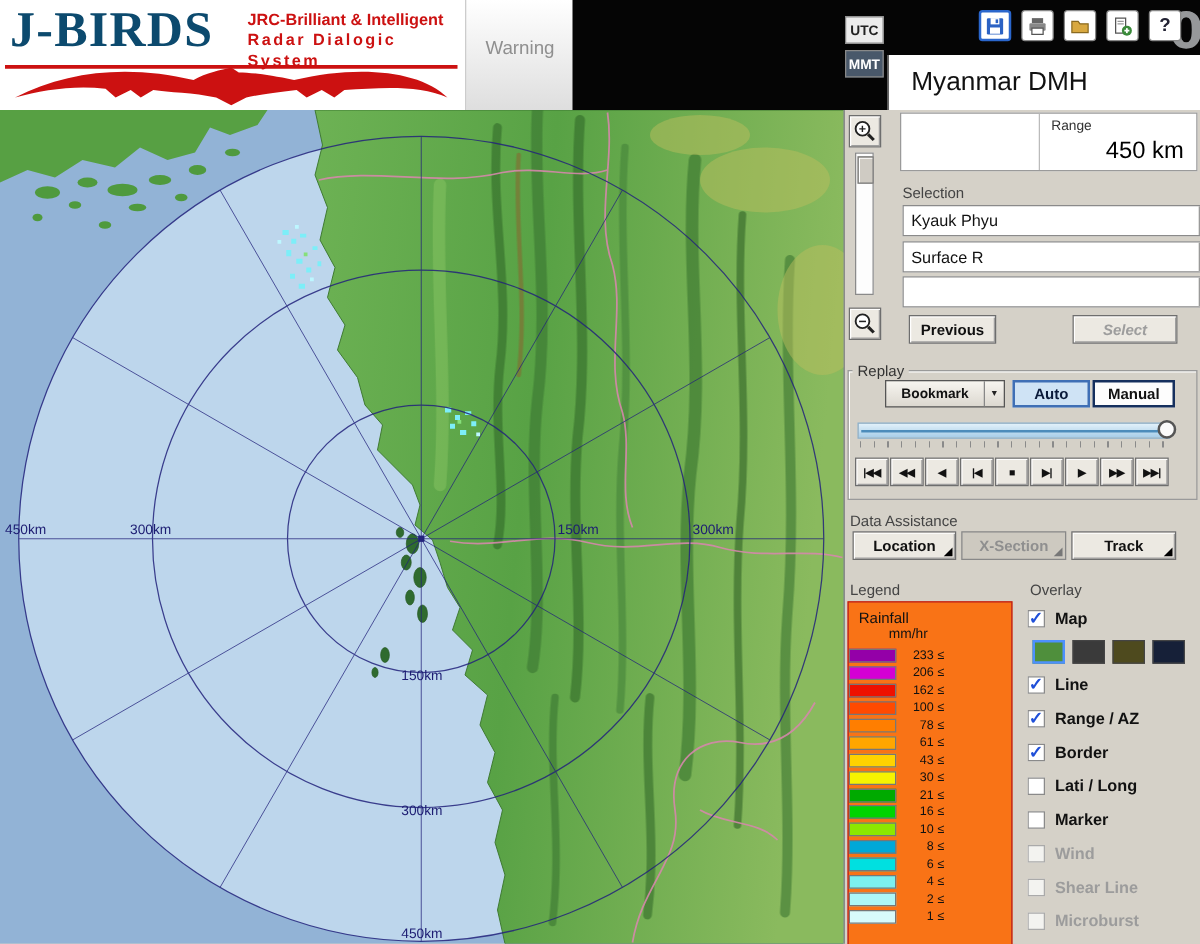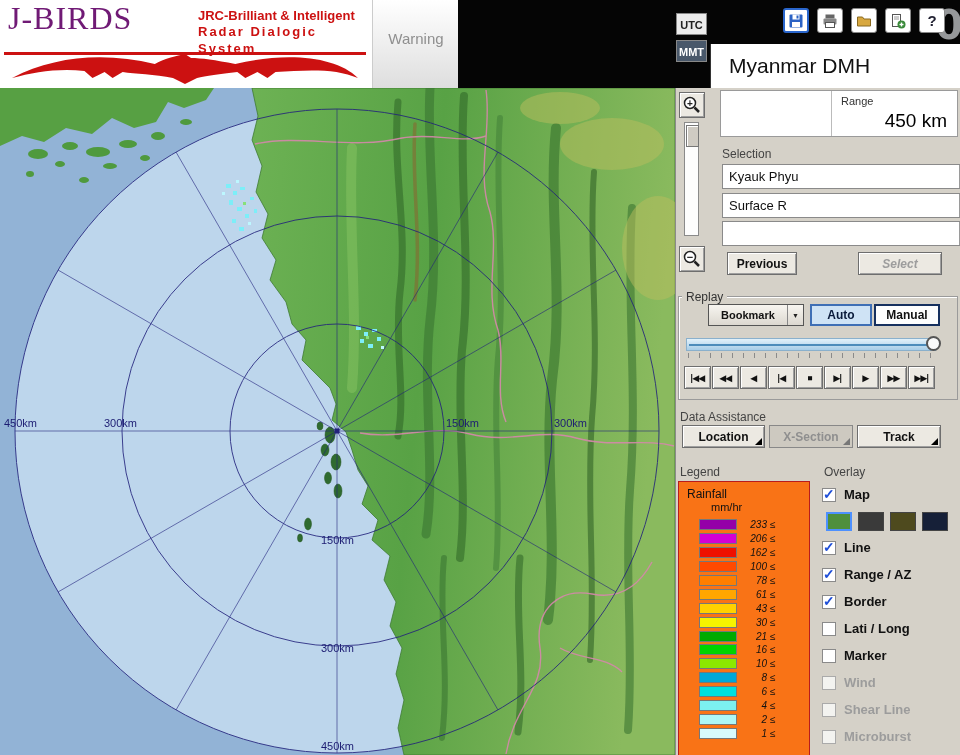--- a/index.html
+++ b/index.html
@@ -3,22 +3,22 @@
 <meta charset="utf-8">
 <style>
   html,body{margin:0;padding:0;}
   body{width:960px;height:755px;overflow:hidden;background:#d5d1c8;
        font-family:"Liberation Sans",sans-serif;position:relative;}
   #app{position:absolute;left:0;top:0;width:960px;height:755px;}
 
   
   .header-bg{position:absolute;left:0;top:0;width:960px;height:88px;background:#f2f2f2;border-bottom:1px solid #aaa;}
   .logo-panel{position:absolute;left:0;top:0;width:372px;height:88px;background:#fff;}
-  .logo-title{position:absolute;left:8px;top:0px;color:#701a75;font-family:"Liberation Serif",serif;
-              font-weight:normal;font-size:32px;letter-spacing:1px;}
+  .logo-title{position:absolute;left:8px;top:0px;color:#0c4a6e;font-family:"Liberation Serif",serif;
+              font-weight:bold;font-size:40px;letter-spacing:1px;}
   .logo-tag{position:absolute;left:198px;top:8px;color:#cc1111;font-weight:bold;font-size:13px;line-height:1.25;}
   .logo-tag .t2{letter-spacing:2px;}
   .logo-rule{position:absolute;left:4px;top:52px;width:362px;height:3px;background:#cc1111;}
   .eagle{position:absolute;left:4px;top:46px;width:362px;height:40px;}
 
   .warning-panel{position:absolute;left:372px;top:0;width:86px;height:88px;
                  background:linear-gradient(#ffffff,#dedede);border-left:1px solid #ccc;border-right:1px solid #bbb;}
   .warning-text{position:absolute;left:0;top:30px;width:100%;text-align:center;color:#8f8f8f;font-size:15px;}
 
   .clock-strip{position:absolute;left:458px;top:0;width:502px;height:88px;background:#050505;}
@@ -100,21 +100,21 @@
   .da-xsection::after{border-bottom-color:#777;}
   .da-track{left:857px;width:84px;}
 
   .legend-label{position:absolute;left:680px;top:465px;font-size:12px;color:#444;}
   .overlay-label{position:absolute;left:824px;top:465px;font-size:12px;color:#444;}
 
   .legend-panel{position:absolute;left:678px;top:481px;width:132px;height:311px;background:#f97316;border:1px solid #b91c1c;
                 box-sizing:border-box;overflow:hidden;}
   .legend-title{margin:5px 0 0 8px;font-size:12px;color:#111;}
   .legend-unit{margin:0 0 5px 8px;font-size:11px;color:#111;padding-left:24px;}
-  .legend-row{display:flex;align-items:center;height:13.9px;padding-left:20px;font-style:italic;}
+  .legend-row{display:flex;align-items:center;height:13.9px;padding-left:0;}
   .legend-swatch{width:38px;height:11px;border:1px solid #777;box-sizing:border-box;}
   .legend-val{width:26px;text-align:right;font-size:10px;color:#111;margin-left:4px;}
   .legend-lte{font-size:10px;color:#111;margin-left:3px;}
 
   .overlay-panel{position:absolute;left:822px;top:481px;width:138px;height:274px;overflow:hidden;}
   .ov-row{display:flex;align-items:center;height:27px;}
   .cb{width:14px;height:14px;background:#fff;border:1px solid #8a8a8a;margin-right:8px;position:relative;box-sizing:border-box;flex:none;}
   .cb.checked::after{content:"✓";position:absolute;left:0px;top:-3px;color:#1f4fd8;font-weight:bold;font-size:14px;}
   .ov-label{font-size:13px;font-weight:bold;color:#111;white-space:nowrap;}
   .ov-row.disabled .ov-label{color:#9c9c9c;}

